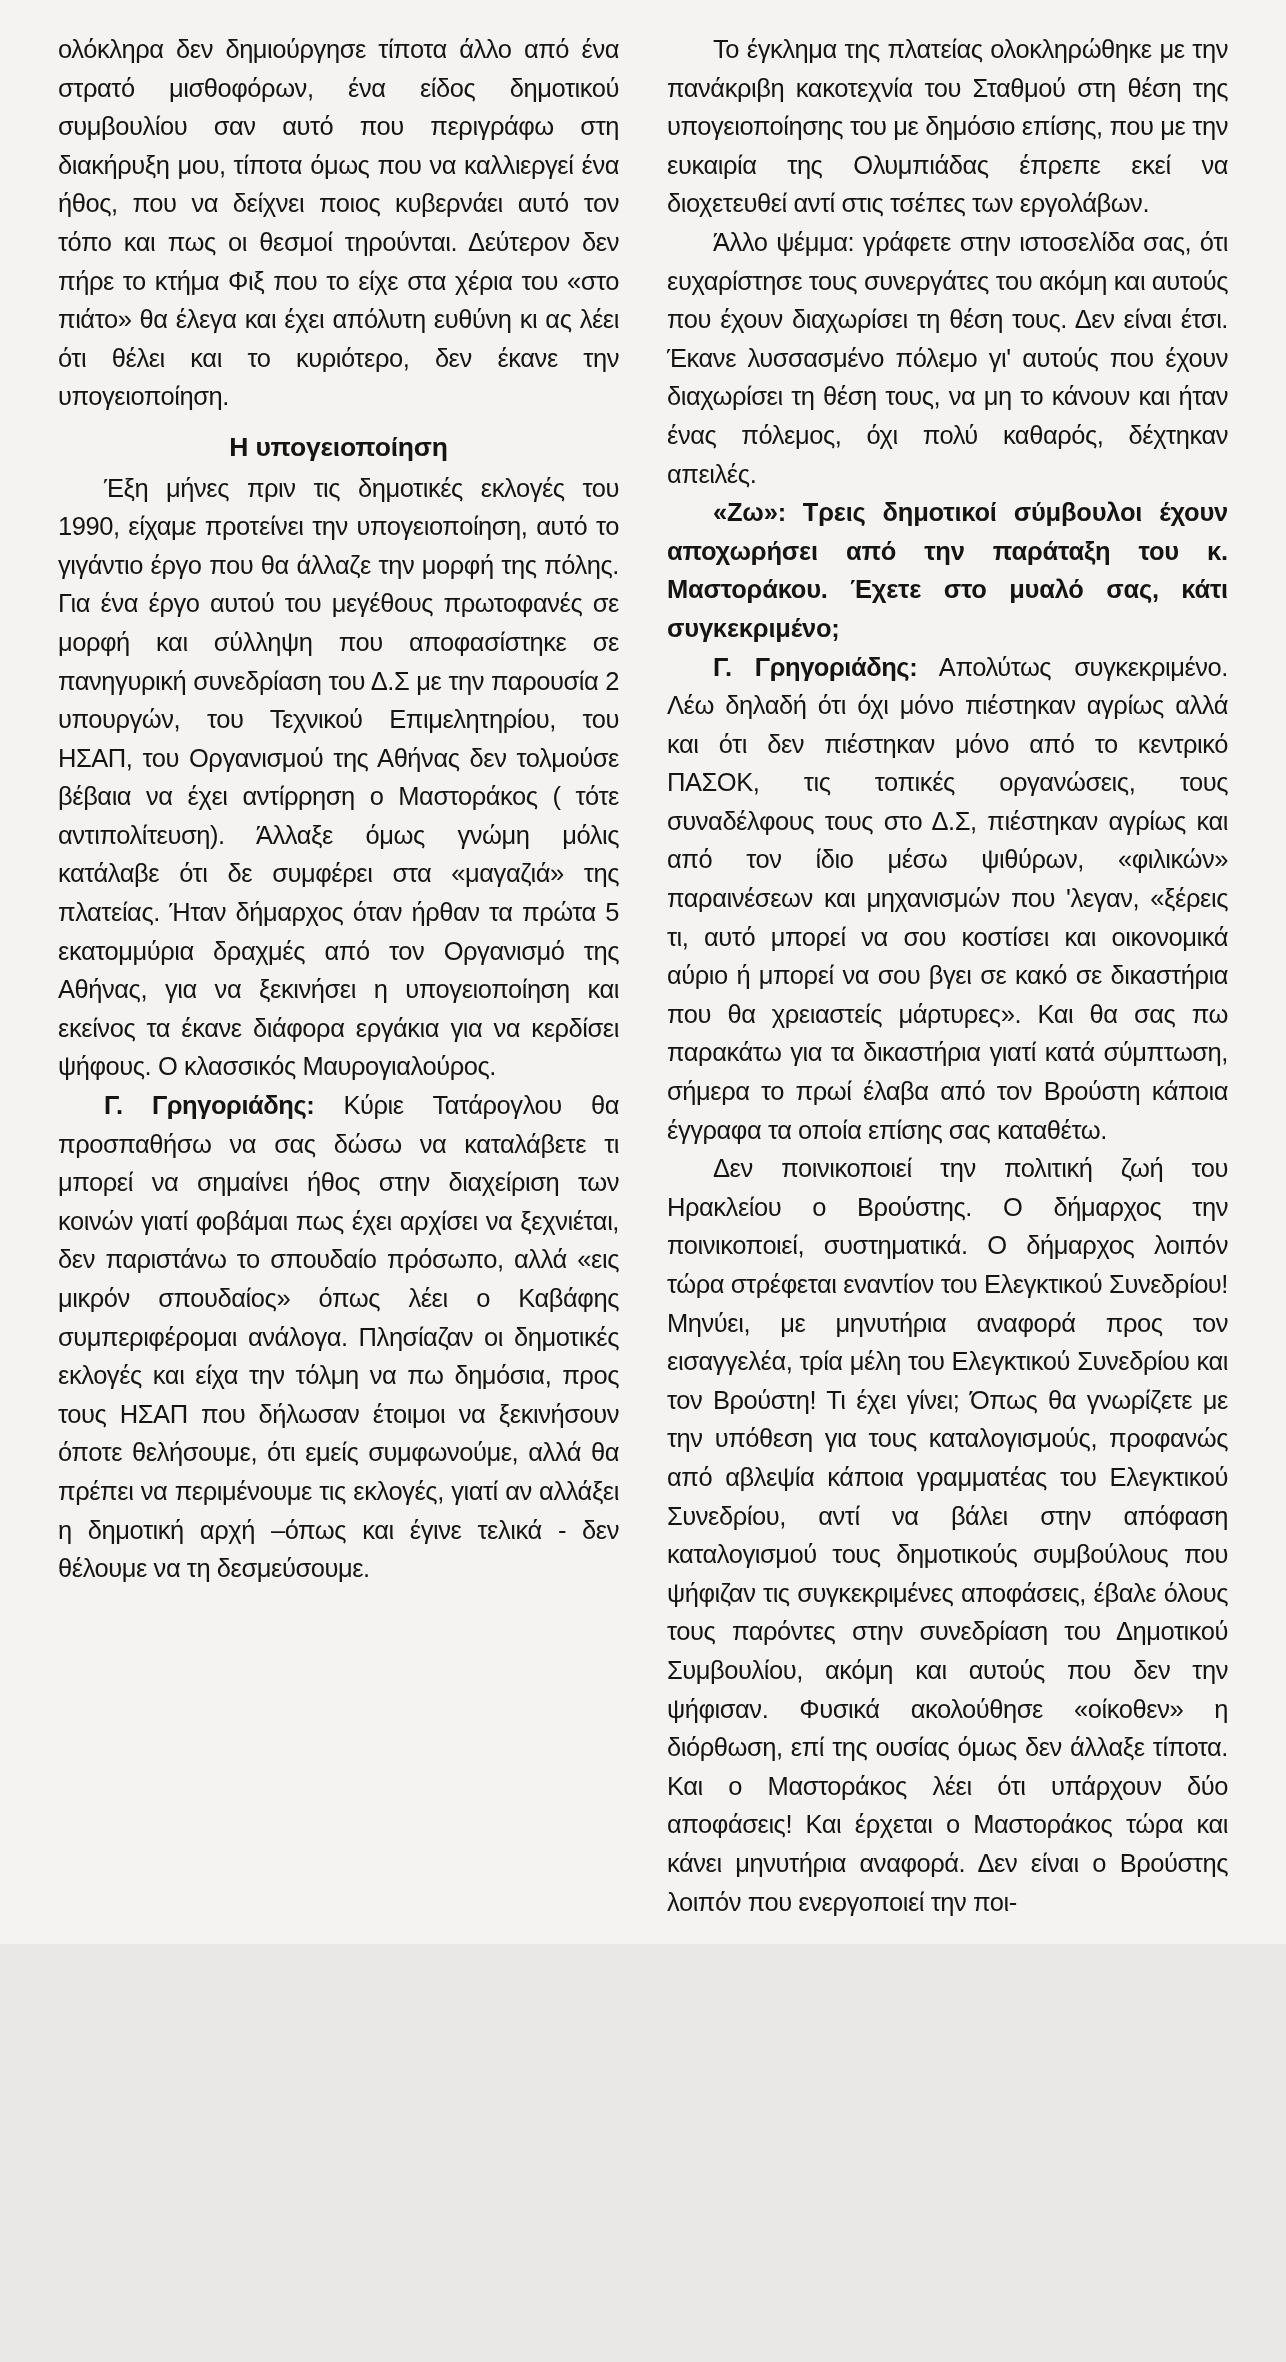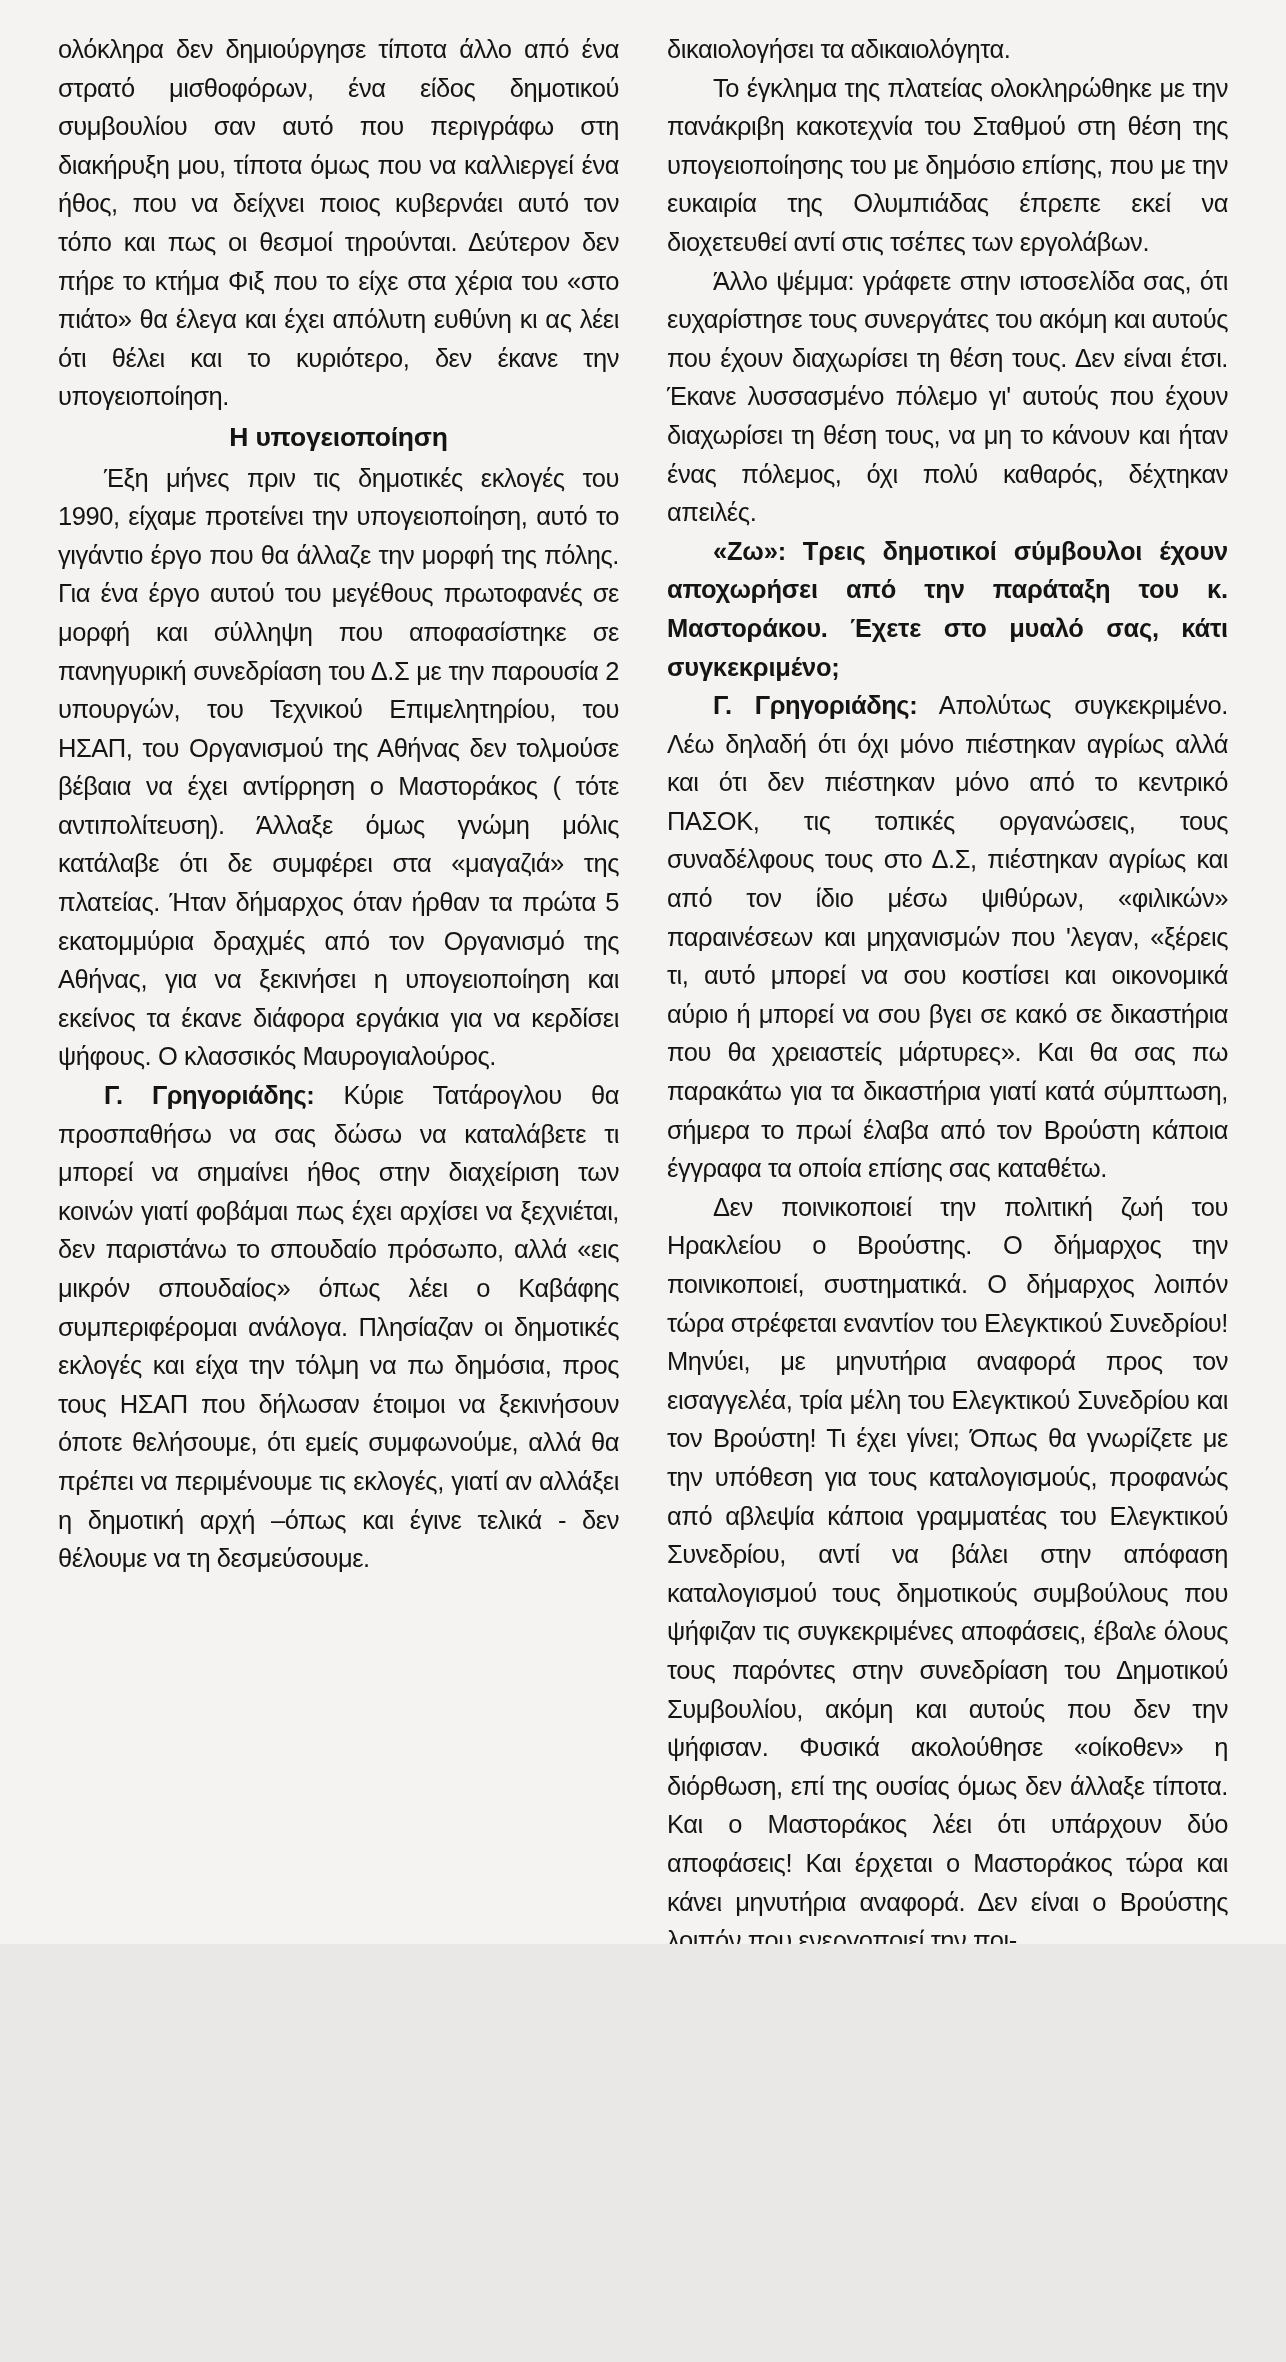--- a/index.html
+++ b/index.html
@@ -34,42 +34,41 @@
     text-align: justify;
     text-justify: inter-word;
   }
   .col p.indent { text-indent: 46px; }
   .col p.q {
     font-weight: bold;
     text-indent: 46px;
     letter-spacing: -0.2px;
   }
   .col h3 {
-    margin: 2px 0 2px 0;
+    margin: 12px 0 2px 0;
     font-size: 26.5px;
     line-height: 38.6px;
     font-weight: bold;
     text-align: center;
     letter-spacing: -0.2px;
   }
   .lead { font-weight: bold; }
 </style>
 </head>
 <body>
 
 <div class="page">
   <div class="columns">
     <div class="col" id="col-0">
         <p class="">ολόκληρα δεν δημιούργησε τίποτα άλλο από ένα στρατό μισθοφόρων, ένα είδος δημοτικού συμβουλίου σαν αυτό που περιγράφω στη διακήρυξη μου, τίποτα όμως που να καλλιεργεί ένα ήθος, που να δείχνει ποιος κυβερνάει αυτό τον τόπο και πως οι θεσμοί τηρούνται. Δεύτερον δεν πήρε το κτήμα Φιξ που το είχε στα χέρια του «στο πιάτο» θα έλεγα και έχει απόλυτη ευθύνη κι ας λέει ότι θέλει και το κυριότερο, δεν έκανε την υπογειοποίηση.</p>
         <h3>Η υπογειοποίηση</h3>
         <p class="indent">Έξη μήνες πριν τις δημοτικές εκλογές του 1990, είχαμε προτείνει  την υπογειοποίηση, αυτό το γιγάντιο έργο που θα άλλαζε την μορφή της πόλης. Για ένα έργο αυτού του μεγέθους πρωτοφανές σε μορφή και σύλληψη που αποφασίστηκε σε πανηγυρική  συνεδρίαση του Δ.Σ με την παρουσία 2 υπουργών, του Τεχνικού Επιμελητηρίου, του ΗΣΑΠ, του Οργανισμού της Αθήνας δεν τολμούσε βέβαια να έχει αντίρρηση ο Μαστοράκος ( τότε αντιπολίτευση). Άλλαξε όμως γνώμη μόλις κατάλαβε ότι δε συμφέρει στα «μαγαζιά» της πλατείας. Ήταν δήμαρχος όταν ήρθαν τα πρώτα 5 εκατομμύρια δραχμές από τον Οργανισμό της Αθήνας, για να ξεκινήσει η υπογειοποίηση και εκείνος τα έκανε διάφορα εργάκια για να κερδίσει ψήφους. Ο κλασσικός Μαυρογιαλούρος.</p>
         <p class="indent"><span class="lead">Γ. Γρηγοριάδης:</span><span> Κύριε Τατάρογλου θα προσπαθήσω να σας δώσω να καταλάβετε τι μπορεί να σημαίνει ήθος στην διαχείριση των κοινών γιατί φοβάμαι πως έχει αρχίσει να ξεχνιέται, δεν παριστάνω το σπουδαίο πρόσωπο, αλλά «εις μικρόν σπουδαίος» όπως λέει ο Καβάφης συμπεριφέρομαι ανάλογα. Πλησίαζαν οι δημοτικές εκλογές και είχα την τόλμη να πω δημόσια, προς τους ΗΣΑΠ που δήλωσαν έτοιμοι να ξεκινήσουν όποτε θελήσουμε, ότι εμείς συμφωνούμε, αλλά θα πρέπει να περιμένουμε τις εκλογές, γιατί  αν αλλάξει η δημοτική αρχή –όπως και έγινε τελικά - δεν θέλουμε να τη δεσμεύσουμε.</span></p>
       </div>
     <div class="col" id="col-1">
-        <p class="">δικαιολογήσει τα αδικαιολόγητα.</p>
         <p class="indent">Το έγκλημα της πλατείας ολοκληρώθηκε με την πανάκριβη κακοτεχνία του Σταθμού στη θέση της υπογειοποίησης του με δημόσιο επίσης, που με την ευκαιρία της Ολυμπιάδας έπρεπε εκεί να διοχετευθεί αντί στις τσέπες των εργολάβων.</p>
         <p class="indent">Άλλο ψέμμα: γράφετε στην ιστοσελίδα σας, ότι ευχαρίστησε τους συνεργάτες του ακόμη και αυτούς που έχουν διαχωρίσει τη θέση τους. Δεν είναι έτσι. Έκανε λυσσασμένο πόλεμο γι' αυτούς που έχουν διαχωρίσει τη θέση τους, να μη το κάνουν και ήταν  ένας πόλεμος, όχι πολύ καθαρός, δέχτηκαν απειλές.</p>
         <p class="q">«Ζω»: Τρεις δημοτικοί σύμβουλοι έχουν αποχωρήσει από την παράταξη του κ. Μαστοράκου. Έχετε στο μυαλό σας, κάτι συγκεκριμένο;</p>
         <p class="indent"><span class="lead">Γ. Γρηγοριάδης:</span><span> Απολύτως συγκεκριμένο. Λέω δηλαδή ότι όχι μόνο πιέστηκαν αγρίως αλλά και ότι δεν πιέστηκαν μόνο από το κεντρικό ΠΑΣΟΚ, τις τοπικές οργανώσεις, τους συναδέλφους τους στο Δ.Σ, πιέστηκαν αγρίως και από τον ίδιο μέσω  ψιθύρων, «φιλικών» παραινέσεων και μηχανισμών που 'λεγαν, «ξέρεις τι, αυτό μπορεί να σου κοστίσει και οικονομικά αύριο ή μπορεί να σου βγει σε κακό σε δικαστήρια που θα χρειαστείς μάρτυρες». Και θα σας πω παρακάτω για τα δικαστήρια γιατί κατά σύμπτωση, σήμερα το πρωί έλαβα από τον  Βρούστη κάποια έγγραφα τα οποία επίσης σας καταθέτω.</span></p>
         <p class="indent">Δεν ποινικοποιεί την πολιτική ζωή του Ηρακλείου ο Βρούστης. Ο δήμαρχος την ποινικοποιεί, συστηματικά. Ο δήμαρχος λοιπόν τώρα στρέφεται εναντίον του  Ελεγκτικού Συνεδρίου! Μηνύει, με μηνυτήρια αναφορά προς τον εισαγγελέα, τρία μέλη του Ελεγκτικού Συνεδρίου και τον Βρούστη! Τι έχει γίνει; Όπως θα γνωρίζετε με την υπόθεση για τους καταλογισμούς, προφανώς από αβλεψία κάποια γραμματέας του Ελεγκτικού Συνεδρίου, αντί να βάλει στην απόφαση καταλογισμού τους δημοτικούς συμβούλους που ψήφιζαν τις συγκεκριμένες αποφάσεις, έβαλε όλους τους παρόντες στην συνεδρίαση του Δημοτικού Συμβουλίου, ακόμη και αυτούς που δεν την ψήφισαν. Φυσικά ακολούθησε «οίκοθεν» η διόρθωση, επί της ουσίας όμως δεν άλλαξε τίποτα. Και ο Μαστοράκος λέει ότι υπάρχουν δύο αποφάσεις! Και έρχεται ο Μαστοράκος τώρα και κάνει μηνυτήρια αναφορά. Δεν είναι ο Βρούστης λοιπόν που ενεργοποιεί την ποι-</p>
       </div>
   </div>
 </div>
 
 </body></html>

